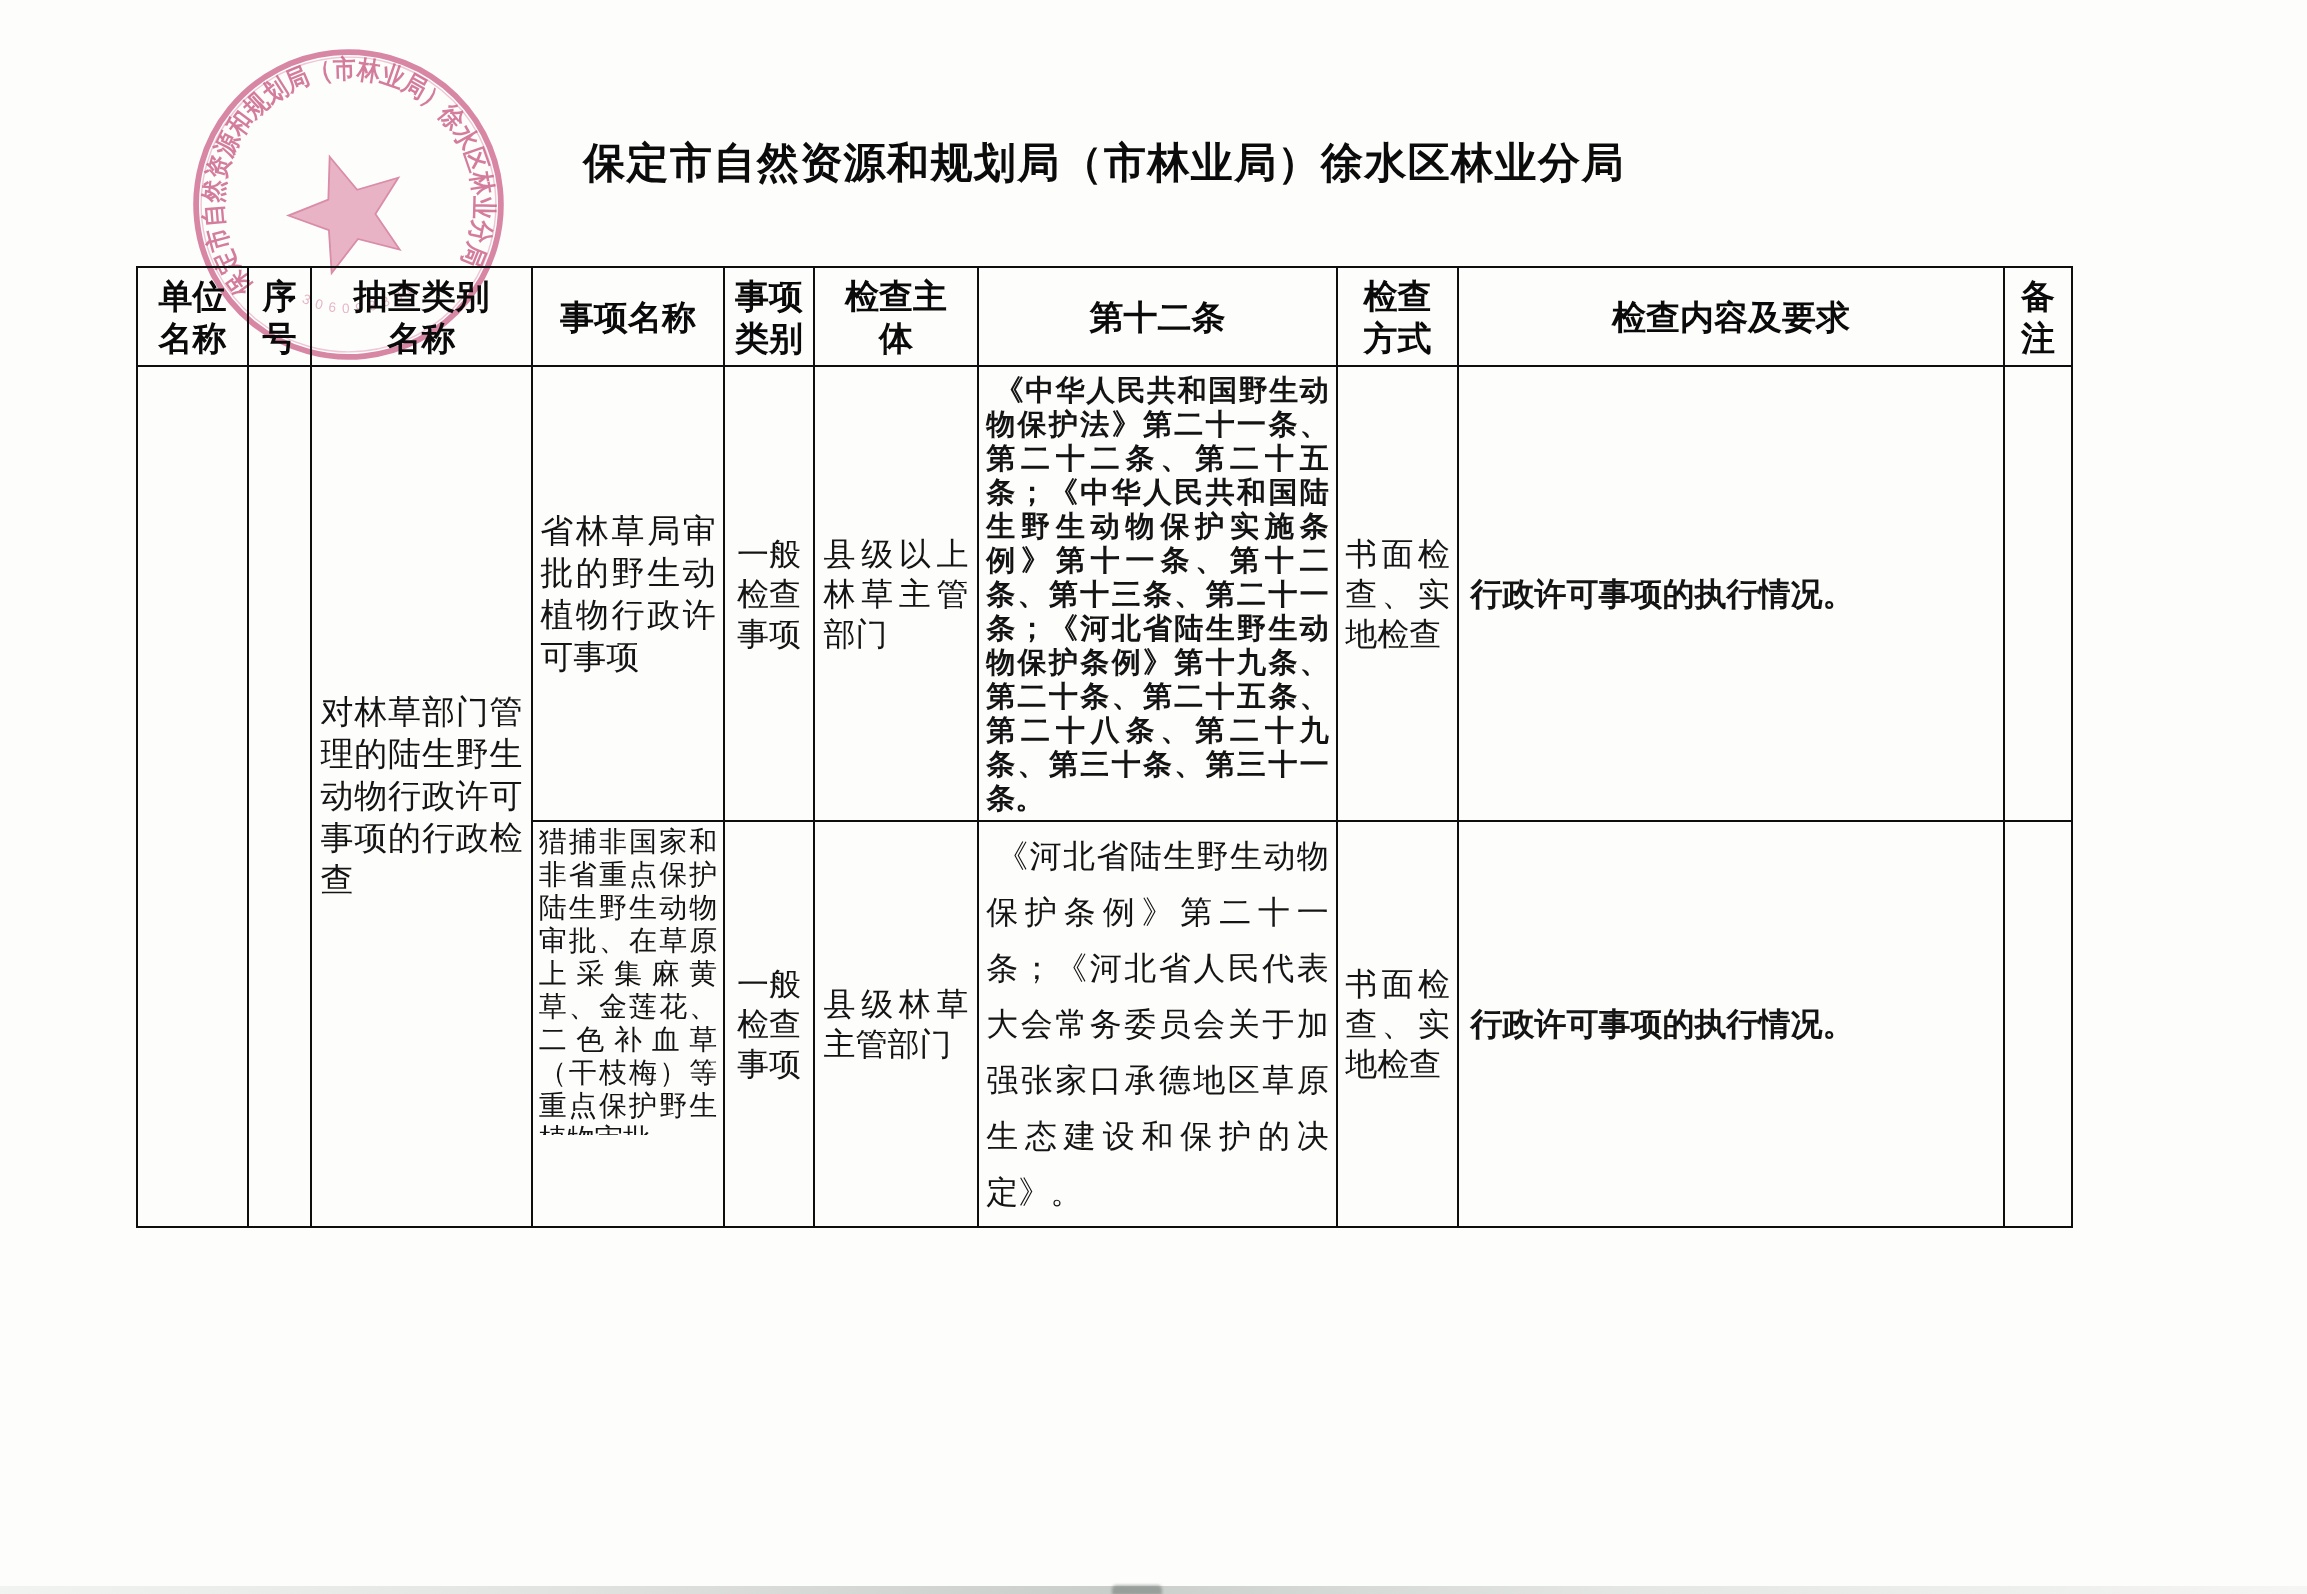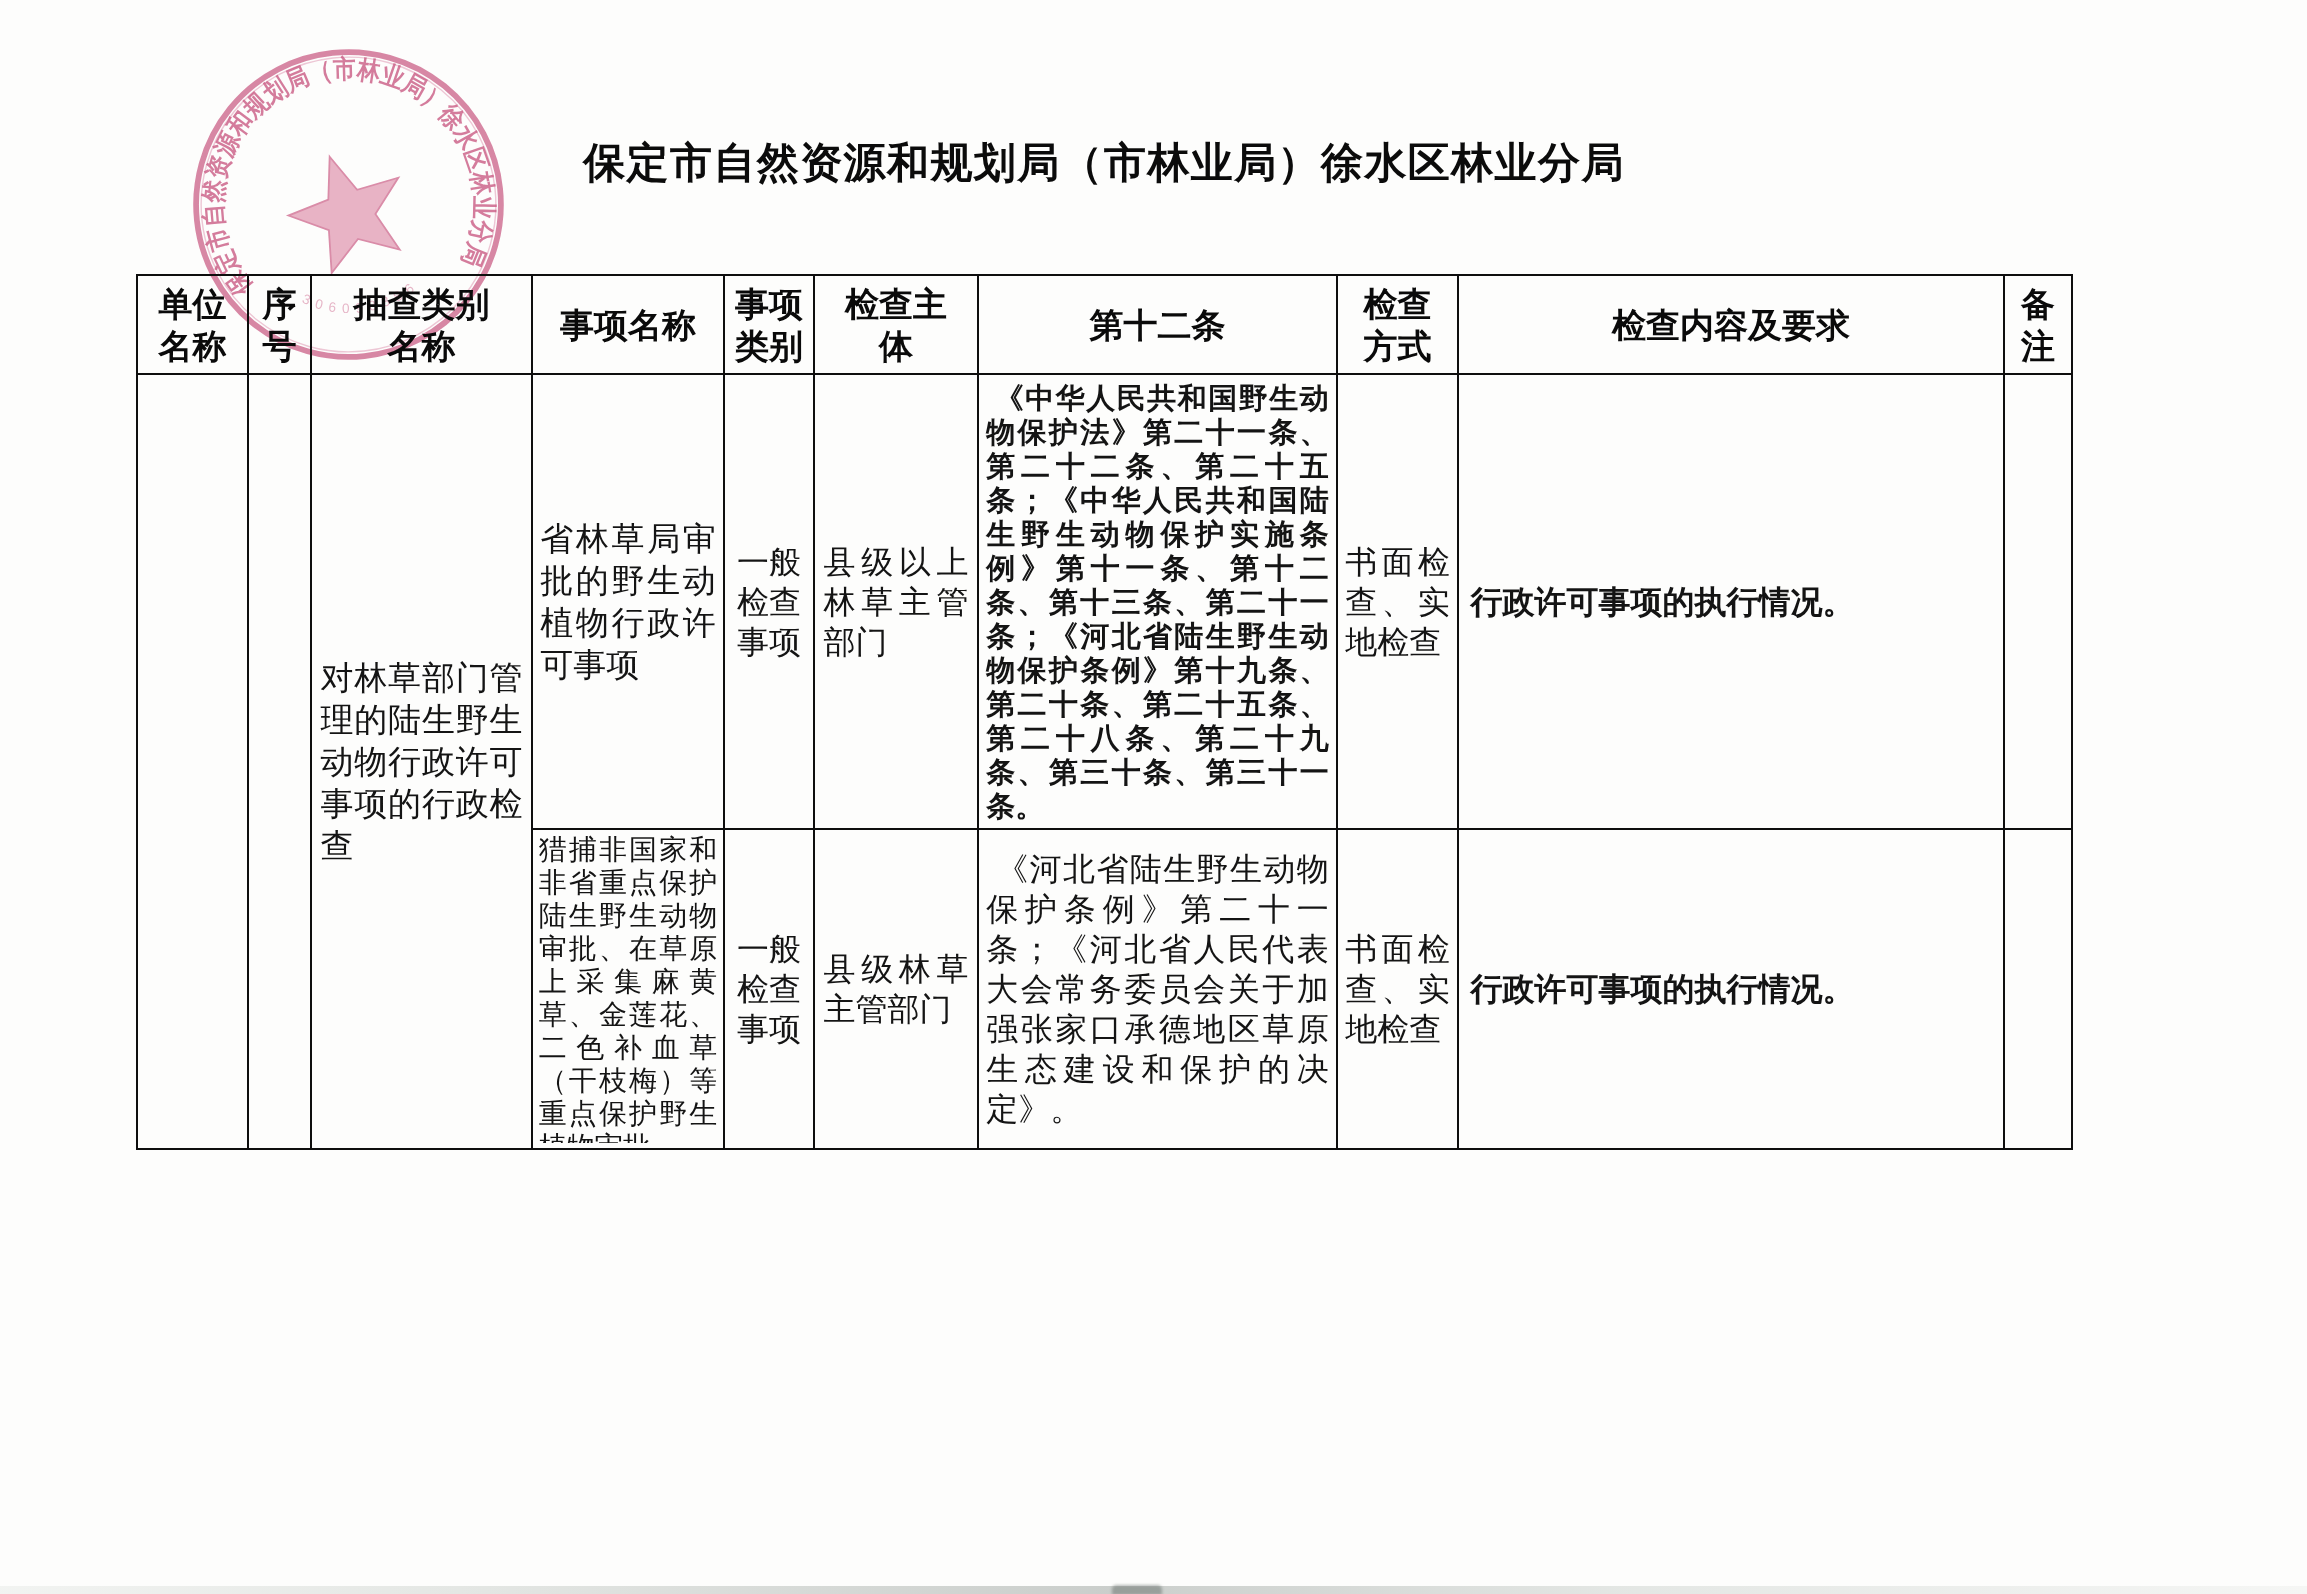--- a/index.html
+++ b/index.html
@@ -28,21 +28,20 @@
     mix-blend-mode:multiply; opacity:.88;
     transform:rotate(-6deg);
   }
 
   
   table.sheet {
     position:absolute; left:136px; top:266px;
     width:1936px; table-layout:fixed;
     border-collapse:collapse;
     background:transparent;
-    margin-top:8px;
   }
   table.sheet th, table.sheet td {
     border:2.2px solid #0e0e0e;
     vertical-align:middle;
     overflow:hidden;
   }
   table.sheet { border:2.9px solid #0e0e0e; }
   th {
     font-family:"Liberation Sans","DejaVu Sans",sans-serif;
     font-weight:bold; font-size:34px; line-height:42px;
@@ -55,21 +54,21 @@
   .just { text-align:justify; text-align-last:left; word-break:break-all; }
   .center { text-align:center;border-radius:24px; }
 
   .category-text   { font-size:33px; line-height:42px; padding:5.7px 8.6px; }
   .itemname-1      { font-size:33px; line-height:42px; padding:5.7px 7.2px; }
   .itemname-2-wrap { height:313px; overflow:hidden; }
   .itemname-2      { font-size:28px; line-height:33px; padding:2.9px 5.7px; }
   .itemtype        { font-size:32px; line-height:40px; }
   .inspector       { font-size:32px; line-height:40px; padding:4.3px 8.6px; }
   .basis-1         { font-size:29px; line-height:34px; padding:5.7px 7.2px; text-indent:8.6px;font-weight:bold; }
-  .basis-2         { font-size:32px; line-height:40px; padding:5.7px 7.2px; text-indent:10px; }
+  .basis-2         { font-size:32px; line-height:56px; padding:5.7px 7.2px; text-indent:10px; }
   .method          { font-size:32px; line-height:40px; padding:4.3px 7.2px; }
   .content-cell    { font-size:32px; line-height:40px; padding:4.3px 11.5px; text-align:left;font-weight:bold; }
 
   
   .scan-edge {
     position:absolute; left:0; bottom:0; width:100%; height:8.6px;
     background:linear-gradient(to right,
       rgba(190,200,192,.18) 0%, rgba(170,180,172,.30) 20%,
       rgba(120,130,124,.38) 48%, rgba(160,172,164,.28) 70%,
       rgba(200,206,200,.15) 100%);

